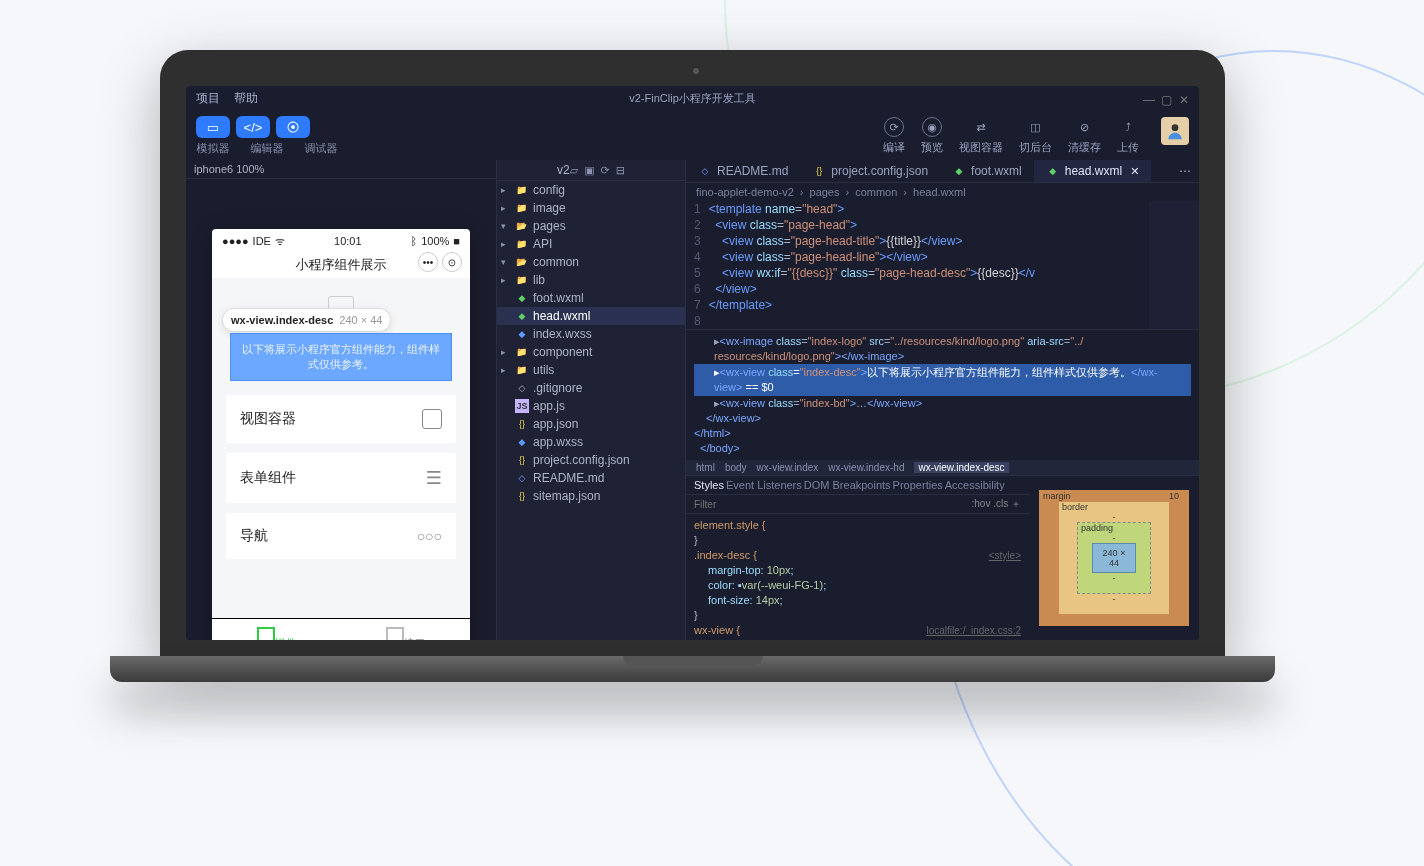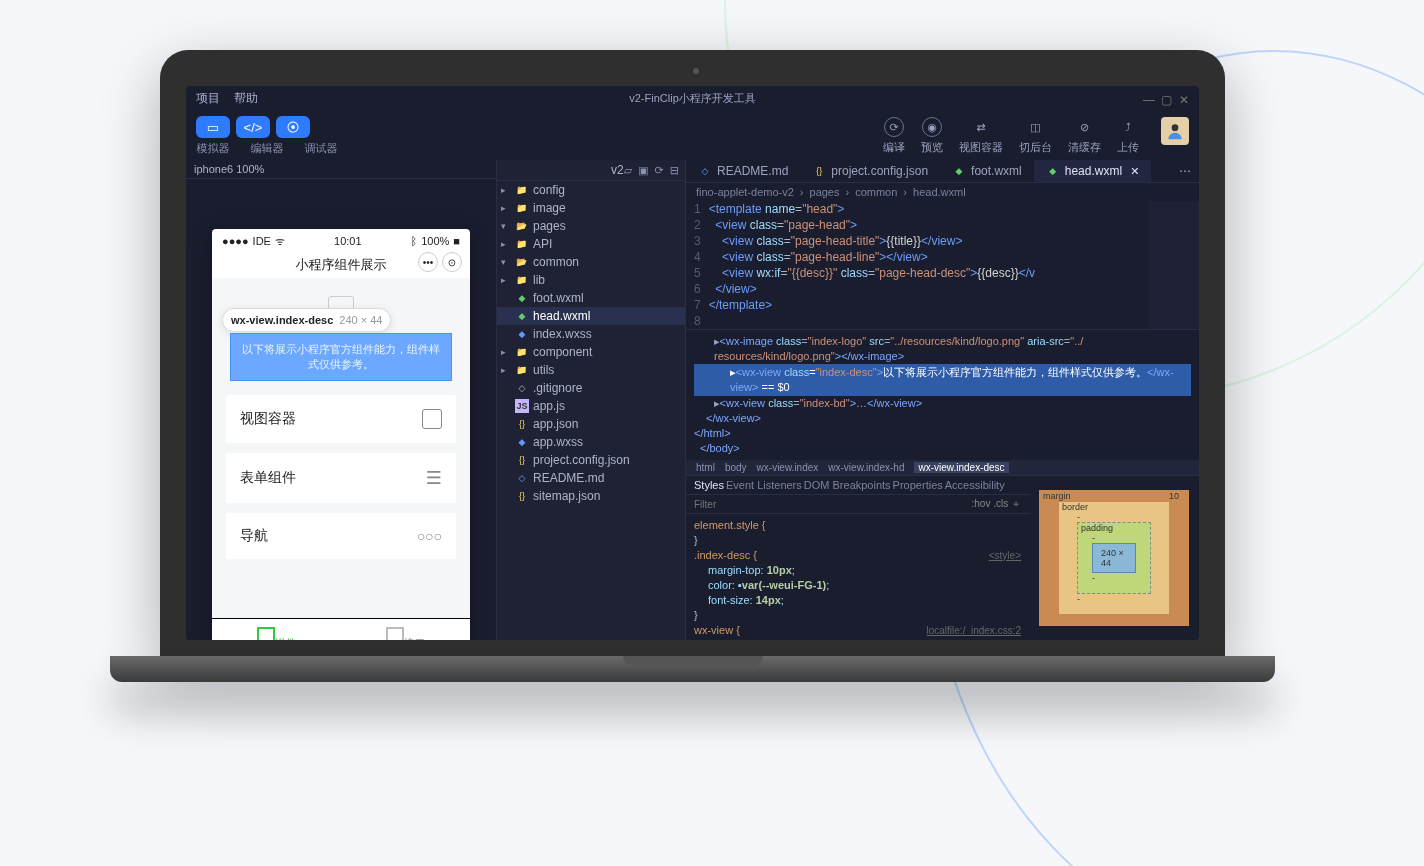--- a/index.html
+++ b/index.html
@@ -56,21 +56,21 @@
 .sel-box { background: #6ca8ff; color: rgba(255,255,255,.85); font-size: 11px; text-align: center; padding: 8px 6px; border: 1px solid #4a90ff; margin: 18px 4px 14px; position: relative; }
 .item-row { background: #fff; padding: 14px; margin-bottom: 10px; display: flex; justify-content: space-between; align-items: center; font-size: 14px; border-radius: 2px; }
 .item-ico { width: 20px; height: 20px; border: 1.5px solid #888; border-radius: 3px; }
 .ph-tabs { display: flex; border-top: 1px solid #000000; }
 .ph-tab { flex: 1; text-align: center; padding: 8px 0; font-size: 11px; color: #888; }
 .ph-tab.active { color: #2ecc40; }
 .ph-tab-ico { display: block; margin: 0 auto 2px; width: 18px; height: 18px; }
 
 
 .tree { width: 190px; background: #1f2235; border-left: 1px solid #2a2e42; border-right: 1px solid #2a2e42; font-size: 12px; overflow: hidden; }
-.tree-hdr { display: flex; justify-content: flex-end; align-items: center; padding: 3px 6px; border-bottom: 1px solid #2a2e42; }
+.tree-hdr { display: flex; justify-content: center; align-items: center; padding: 3px 6px; border-bottom: 1px solid #2a2e42; }
 .tree-hdr-icons { display: flex; gap: 6px; font-size: 11px; color: #8a92b0; }
 .tree ul { list-style: none; }
 .tree li { padding: 2px 0 2px 4px; white-space: nowrap; display: flex; align-items: center; gap: 4px; cursor: default; }
 .tree li.sel { background: #2a3150; color: #fff; }
 .tree .arr { width: 10px; display: inline-block; color: #8a92b0; font-size: 9px; }
 .fico { width: 14px; height: 14px; display: inline-flex; align-items: center; justify-content: center; font-size: 9px; }
 .fico.folder { color: #5a9cff; }
 .fico.js { background: #c4b5fd; color: #333; font-weight: bold; }
 .fico.json { color: #f0db4f; }
 .fico.wxml { color: #5fd068; }
@@ -115,25 +115,25 @@
 .styles-panel { flex: 1; display: flex; flex-direction: column; }
 .styles-tabs { display: flex; gap: 2px; padding: 3px 8px; font-size: 11px; border-bottom: 1px solid #2a2e42; }
 .styles-tabs span { color: #7a82a0; }
 .styles-tabs span.active { color: #e0e4f5; }
 .filter-row { display: flex; padding: 2px 8px; border-bottom: 1px solid #2a2e42; font-size: 10px; color: #666; }
 .filter-row input { background: transparent; border: none; color: #888; font-size: 10px; flex: 1; }
 .filter-ctl { color: #888; display: flex; gap: 6px; }
 .css-rules { padding: 4px 8px; font-size: 11px; line-height: 15px; }
 .css-sel { color: #d19a66; }
 .css-prop { color: #9cdcfe; margin-left: 14px; }
-.css-val { color: #b5cea8; font-weight: bold; }
+.css-val { color: #b5cea8; }
 .css-src { float: right; color: #666; font-size: 10px; text-decoration: underline; }
 
 .boxmodel { width: 170px; padding: 10px; display: flex; align-items: center; justify-content: center; }
-.bm-margin { background: #c98b52; padding: 12px 20px; font-size: 9px; color: #333; text-align: left; position: relative; }
+.bm-margin { background: #c98b52; padding: 12px 20px; font-size: 9px; color: #333; text-align: center; position: relative; }
 .bm-margin::before { content: "margin"; position: absolute; top: 1px; left: 4px; }
 .bm-margin .top { position: absolute; top: 1px; right: 10px; }
 .bm-border { background: #e8c583; padding: 10px 18px; position: relative; }
 .bm-border::before { content: "border"; position: absolute; top: 0; left: 3px; }
 .bm-padding { background: #bfd77a; padding: 10px 14px; position: relative; border: 1px dashed #888; }
 .bm-padding::before { content: "padding"; position: absolute; top: 0; left: 3px; }
 .bm-content { background: #8cb8d8; padding: 4px 8px; border: 1px solid #5a8ab0; }
 </style>
 </head>
 <body>
@@ -413,21 +413,21 @@
                 <div><span class="t-tag">&lt;/template&gt;</span></div>
                 <div></div>
               </div>
             </div>
             <div class="minimap"></div>
           </div>
 
           <div class="devtools">
             <div class="dom">
               <div style="padding-left:20px">▸<span class="t-tag">&lt;wx-image</span> <span class="t-attr">class</span>=<span class="t-str">"index-logo"</span> <span class="t-attr">src</span>=<span class="t-str">"../resources/kind/logo.png"</span> <span class="t-attr">aria-src</span>=<span class="t-str">"../<br>resources/kind/logo.png"</span><span class="t-tag">&gt;&lt;/wx-image&gt;</span></div>
-              <div class="hl" style="padding-left:36px">▸<span class="t-tag">&lt;wx-view</span> <span class="t-attr">class</span>=<span class="t-str">"index-desc"</span><span class="t-tag">&gt;</span><span>以下将展示小程序官方组件能力，组件样式仅供参考。</span><span class="t-tag">&lt;/wx-<br>view&gt;</span><span> == $0</span></div>
+              <div class="hl" style="padding-left:20px">▸<span class="t-tag">&lt;wx-view</span> <span class="t-attr">class</span>=<span class="t-str">"index-desc"</span><span class="t-tag">&gt;</span><span>以下将展示小程序官方组件能力，组件样式仅供参考。</span><span class="t-tag">&lt;/wx-<br>view&gt;</span><span> == $0</span></div>
               <div style="padding-left:20px">▸<span class="t-tag">&lt;wx-view</span> <span class="t-attr">class</span>=<span class="t-str">"index-bd"</span><span class="t-tag">&gt;</span>…<span class="t-tag">&lt;/wx-view&gt;</span></div>
               <div style="padding-left:12px"><span class="t-tag">&lt;/wx-view&gt;</span></div>
               <div><span class="t-tag">&lt;/html&gt;</span></div>
               <div style="padding-left:6px"><span class="t-tag">&lt;/body&gt;</span></div>
             </div>
             <div class="dom-crumbs">
               <span>html</span>
               <span>body</span>
               <span>wx-view.index</span>
               <span>wx-view.index-hd</span>

